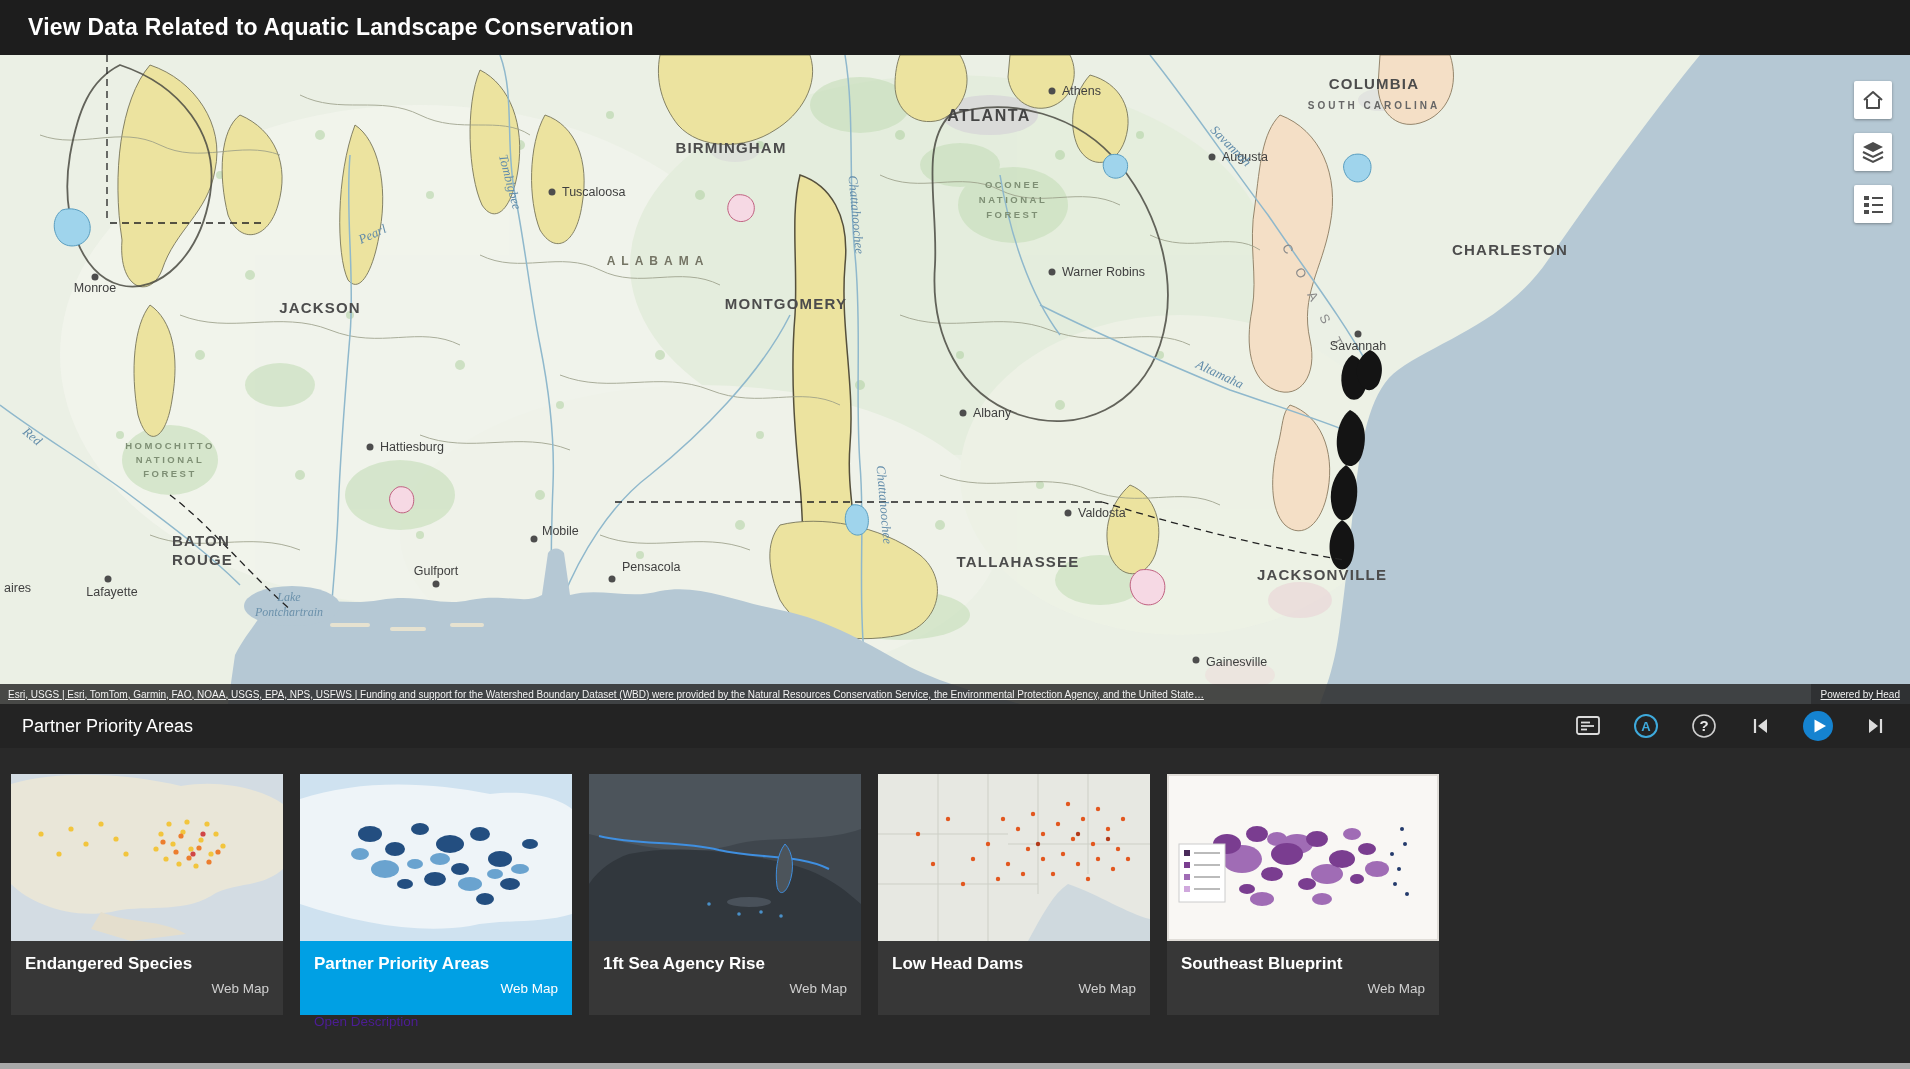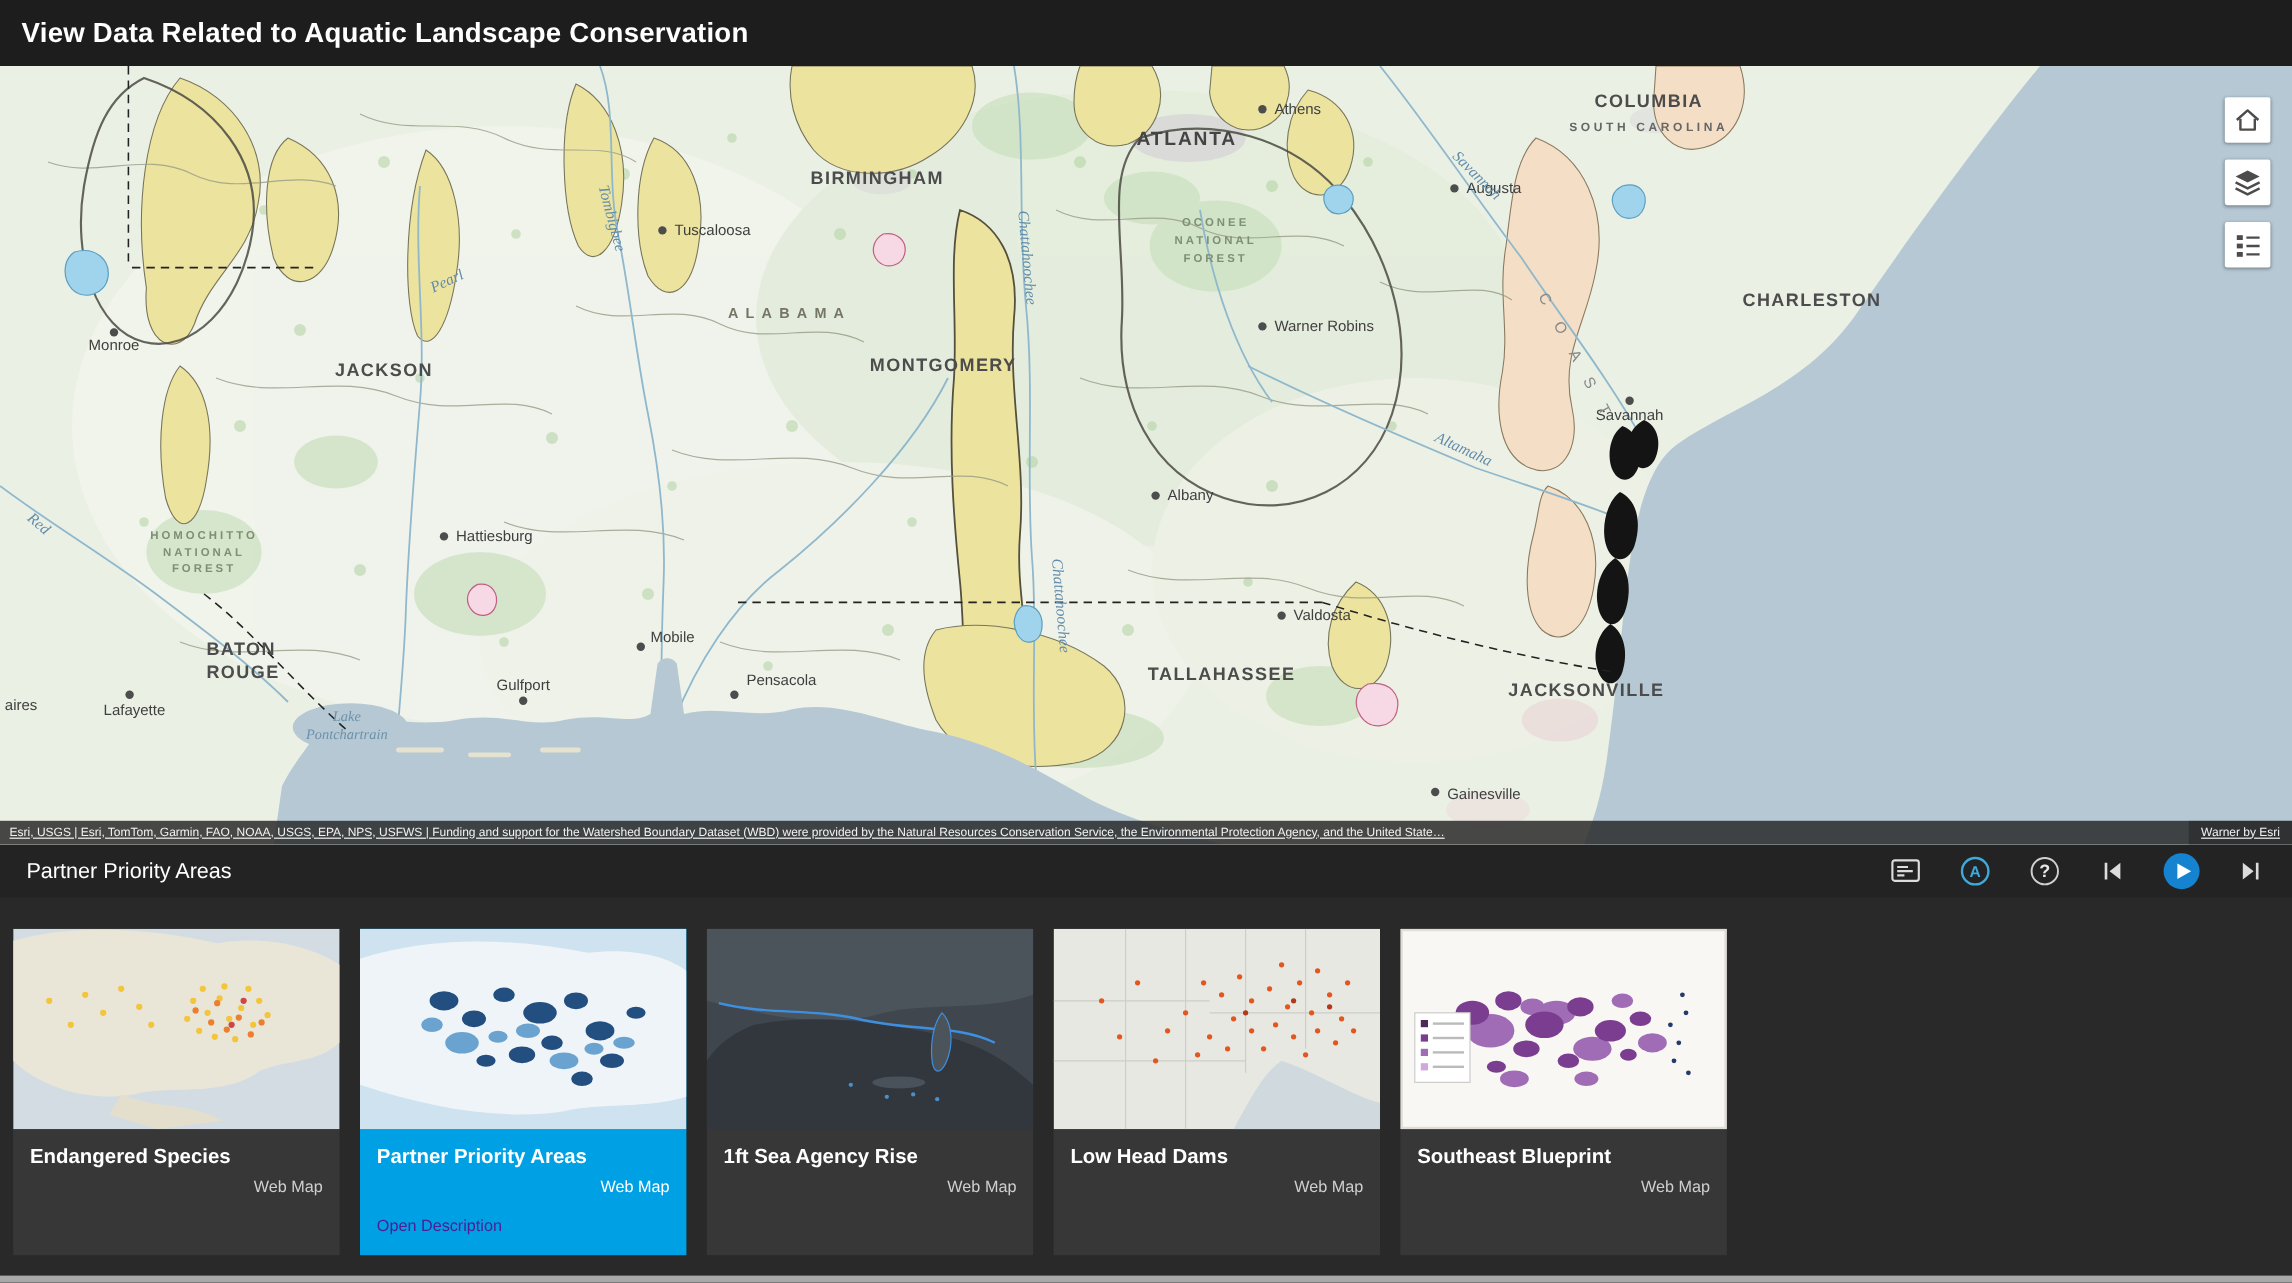--- a/index.html
+++ b/index.html
@@ -1,19 +1,19 @@
 <!DOCTYPE html>
 <html><head>
 <meta charset="utf-8">
 <style>
   html,body{margin:0;padding:0;}
   body{width:1910px;height:1069px;background:#292929;font-family:"Liberation Sans",sans-serif;overflow:hidden;position:relative;}
 
   
-  .app-header{height:55px;background:#1d1d1d;color:#fff;display:flex;align-items:center;padding:0 18px;box-sizing:border-box;}
+  .app-header{height:55px;background:#1d1d1d;color:#fff;display:flex;align-items:center;padding:0 28px;box-sizing:border-box;}
   .app-header h1{font-size:23px;font-weight:600;margin:0;letter-spacing:.2px;}
 
   
   .map-wrap{position:relative;height:649px;background:#ebf0e5;overflow:hidden;}
   .map-svg{position:absolute;left:0;top:0;}
   .map-controls{position:absolute;top:26px;right:18px;display:flex;flex-direction:column;gap:14px;z-index:5;}
   .map-btn{width:38px;height:38px;background:#fff;border:none;border-radius:2px;box-shadow:0 1px 3px rgba(0,0,0,.35);display:flex;align-items:center;justify-content:center;cursor:pointer;padding:0;}
   .attribution{position:absolute;left:0;right:0;bottom:0;height:20px;background:rgba(42,42,42,.85);color:#f2f2f2;font-size:10px;display:flex;align-items:center;z-index:6;text-decoration:underline;}
   .attr-text{flex:1;white-space:nowrap;overflow:hidden;text-overflow:ellipsis;padding:0 8px;}
   .powered{white-space:nowrap;padding:0 10px;background:rgba(0,0,0,.25);height:100%;display:flex;align-items:center;}
@@ -31,21 +31,21 @@
   .city-dot{fill:#4d4d4d;}
 
   
   .toolbar{height:44px;background:#232323;display:flex;align-items:center;padding:0 22px;box-sizing:border-box;}
   .toolbar-title{color:#fff;font-size:18px;}
   .toolbar-icons{margin-left:auto;display:flex;align-items:center;gap:30px;}
   .tb-btn{background:none;border:none;padding:0;cursor:pointer;display:flex;align-items:center;justify-content:center;}
 
   
   .gallery{height:321px;background:#292929;display:flex;gap:17px;padding:26px 0 0 11px;box-sizing:border-box;align-items:flex-start;}
-  .card{width:272px;height:272px;background:#373737;cursor:pointer;flex:0 0 auto;}
+  .card{width:272px;height:241px;background:#373737;cursor:pointer;flex:0 0 auto;}
   .card.selected{background:#00a0e4;}
   .thumb{width:272px;height:167px;display:block;}
   .card-info{padding:13px 14px;box-sizing:border-box;}
   .card-title{color:#fff;font-size:17px;font-weight:700;line-height:20px;}
   .card-type{color:#cfcfcf;font-size:13.5px;margin-top:7px;text-align:right;}
   .card.selected .card-type{color:#fff;}
   .card-link{color:#4c1d95;font-size:13.5px;margin-top:18px;}
   .hscroll{position:absolute;left:0;right:0;bottom:0;height:6px;background:#a8a8a8;z-index:9;}
 </style>
 </head>
@@ -295,21 +295,21 @@
         <rect x="4" y="12" width="5" height="4" fill="#4c4c4c"></rect>
           <line x1="12" y1="14" x2="23" y2="14" stroke="#4c4c4c" stroke-width="2"></line>
         <rect x="4" y="19" width="5" height="4" fill="#4c4c4c"></rect>
           <line x1="12" y1="21" x2="23" y2="21" stroke="#4c4c4c" stroke-width="2"></line>
       </svg>
     </button>
   </div>
 
   <div class="attribution">
     <span class="attr-text">Esri, USGS | Esri, TomTom, Garmin, FAO, NOAA, USGS, EPA, NPS, USFWS | Funding and support for the Watershed Boundary Dataset (WBD) were provided by the Natural Resources Conservation Service, the Environmental Protection Agency, and the United State…</span>
-    <span class="powered">Warner by Esri</span>
+    <span class="powered">Powered by Head</span>
   </div>
 </div>
 
 <div class="toolbar">
   <span class="toolbar-title">Partner Priority Areas</span>
   <div class="toolbar-icons">
     <button class="tb-btn">
       <svg width="28" height="26" viewBox="0 0 28 26">
         <rect x="3" y="4" width="22" height="17" rx="2" fill="none" stroke="#dcdcdc" stroke-width="1.8"></rect>
         <line x1="7" y1="9.5" x2="16" y2="9.5" stroke="#dcdcdc" stroke-width="1.8"></line>

